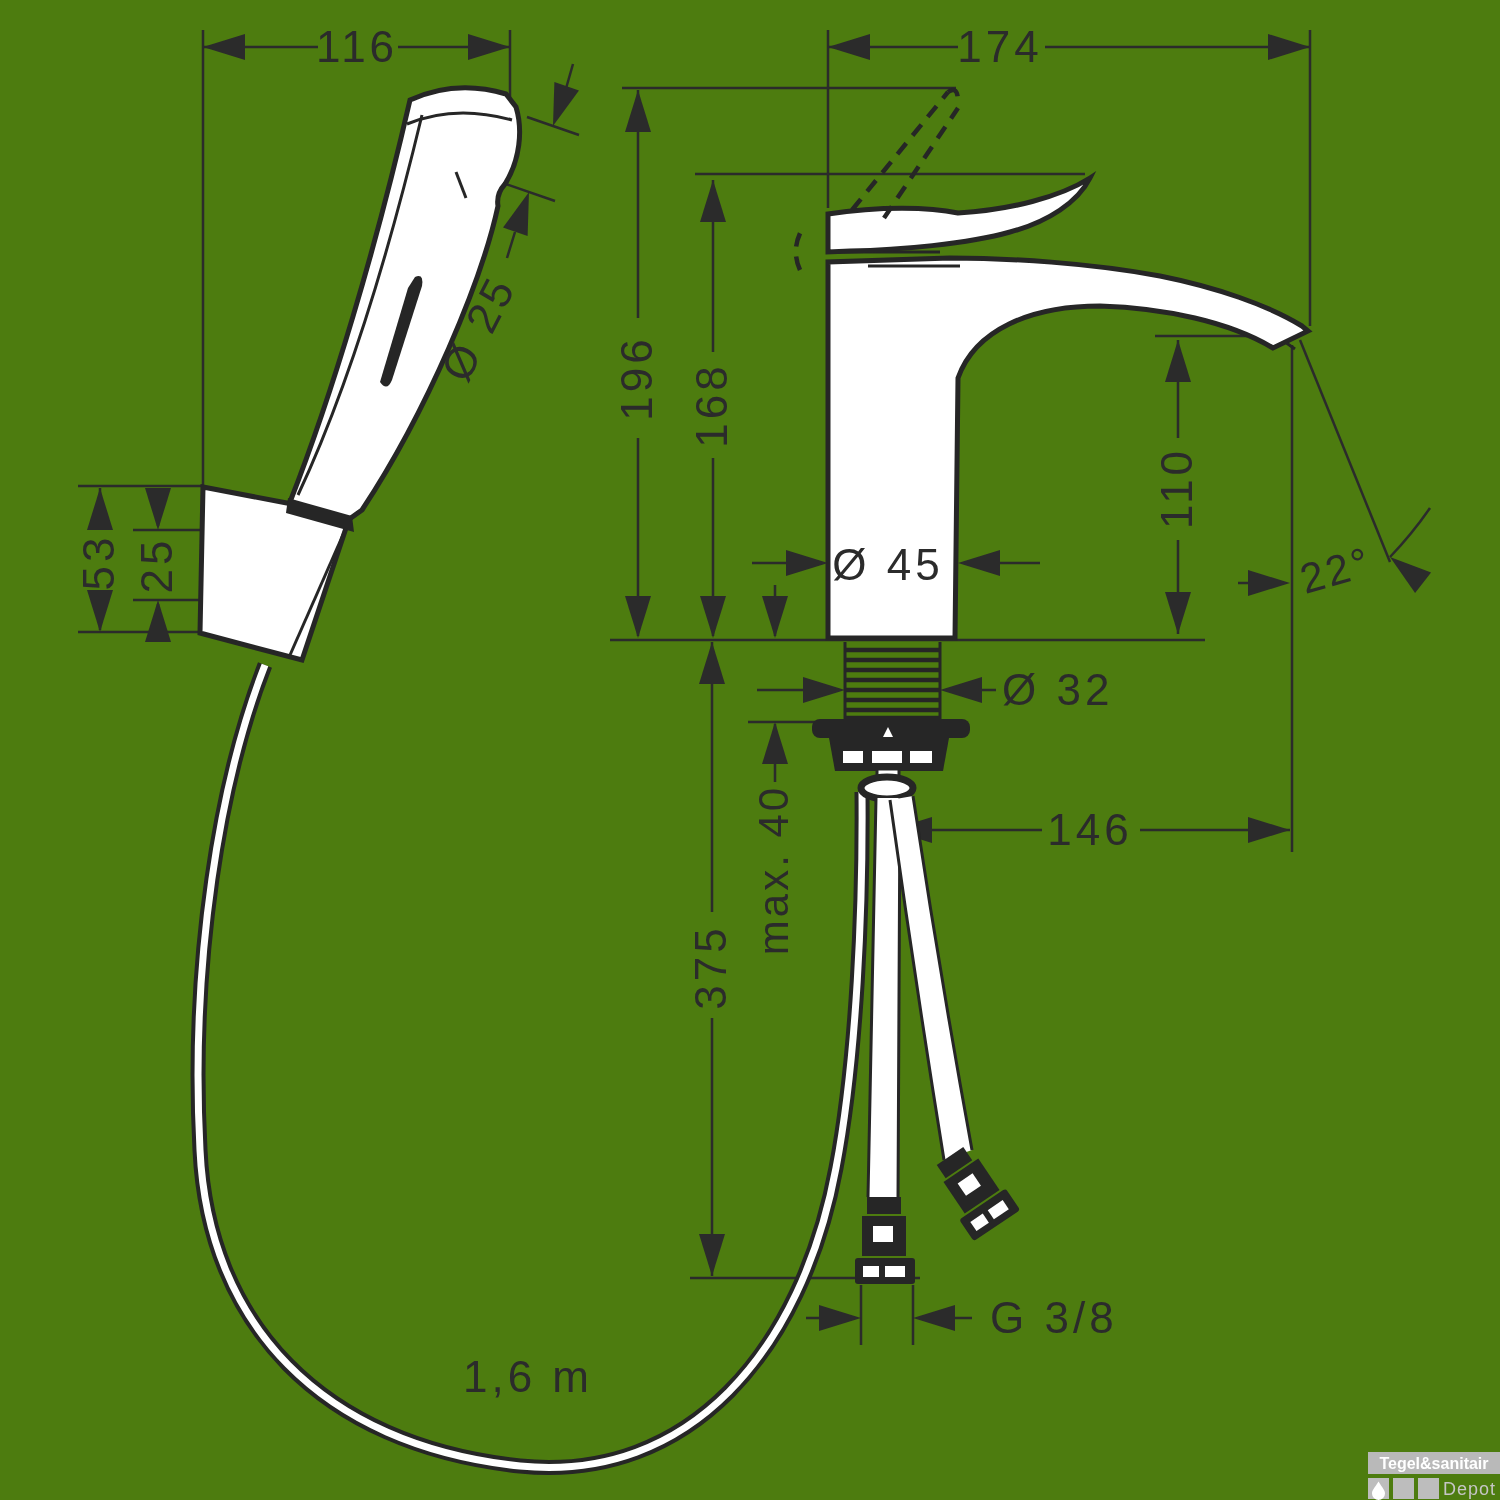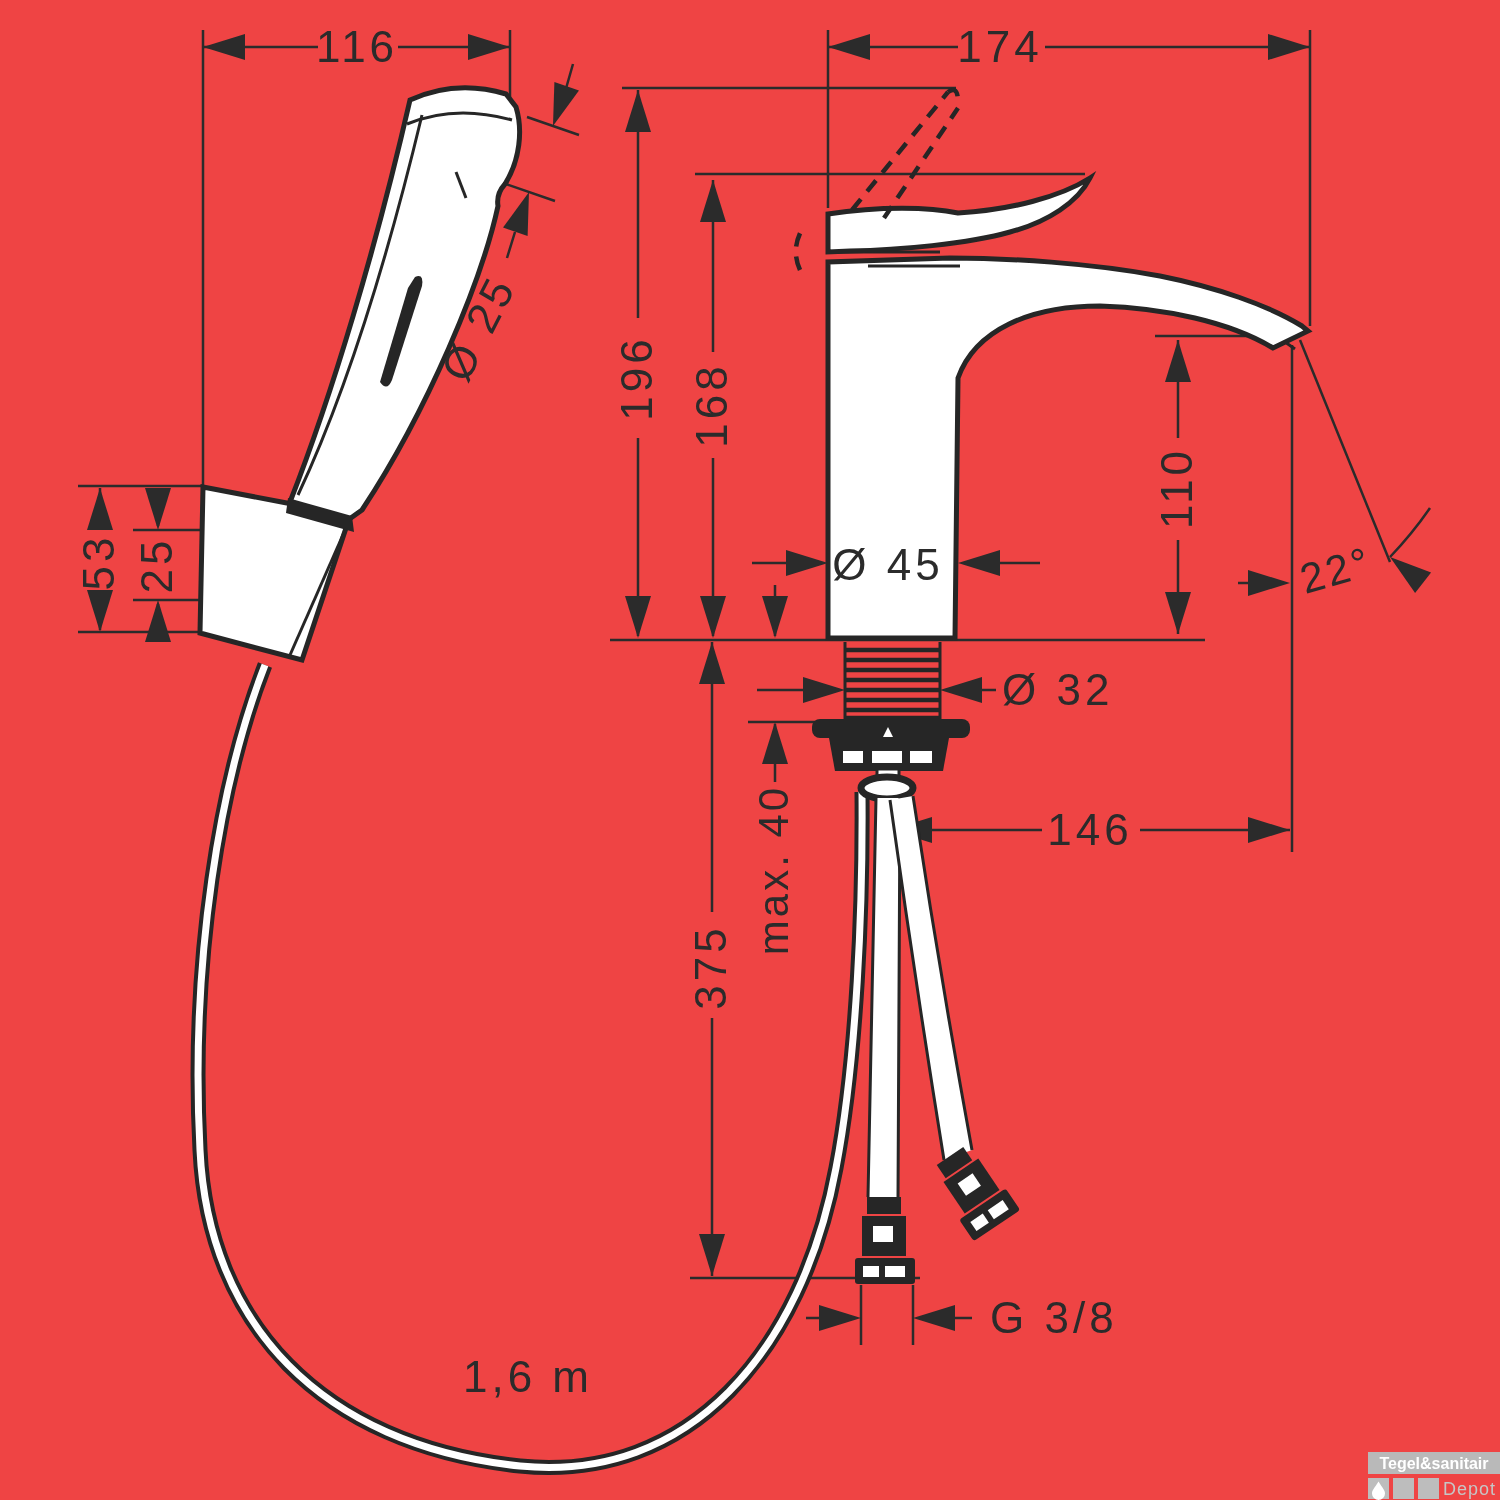--- a/index.html
+++ b/index.html
@@ -1,16 +1,16 @@
 <!DOCTYPE html>
 <html><head>
 <meta charset="utf-8">
 <style>
   html,body{margin:0;padding:0;background:#ffffff;}
-  .stage{width:1500px;height:1500px;position:relative;background:#ef4444;overflow:hidden;}
+  .stage{width:1500px;height:1500px;position:relative;background:#4d7c0f;overflow:hidden;}
   svg{display:block;}
   .dim-label{font-family:"Liberation Sans",sans-serif;font-size:44px;fill:#2b2b2b;letter-spacing:4px;}
   .dim-label-sm{font-family:"Liberation Sans",sans-serif;font-size:42px;fill:#2b2b2b;letter-spacing:3px;}
   .logo-banner-text{font-family:"Liberation Sans",sans-serif;font-size:16px;font-weight:bold;fill:#ffffff;}
   .logo-sub-text{font-family:"Liberation Sans",sans-serif;font-size:18px;fill:#c6c6c6;letter-spacing:1px;}
   .thin{stroke:#2b2b2b;stroke-width:2.5;fill:none;}
   .prod{stroke:#262626;stroke-width:5;fill:#ffffff;}
   .prodline{stroke:#262626;stroke-width:3;fill:none;}
   .arrow{fill:#2b2b2b;stroke:none;}
   .dash{stroke:#262626;stroke-width:4.5;fill:none;stroke-dasharray:14 10;}

